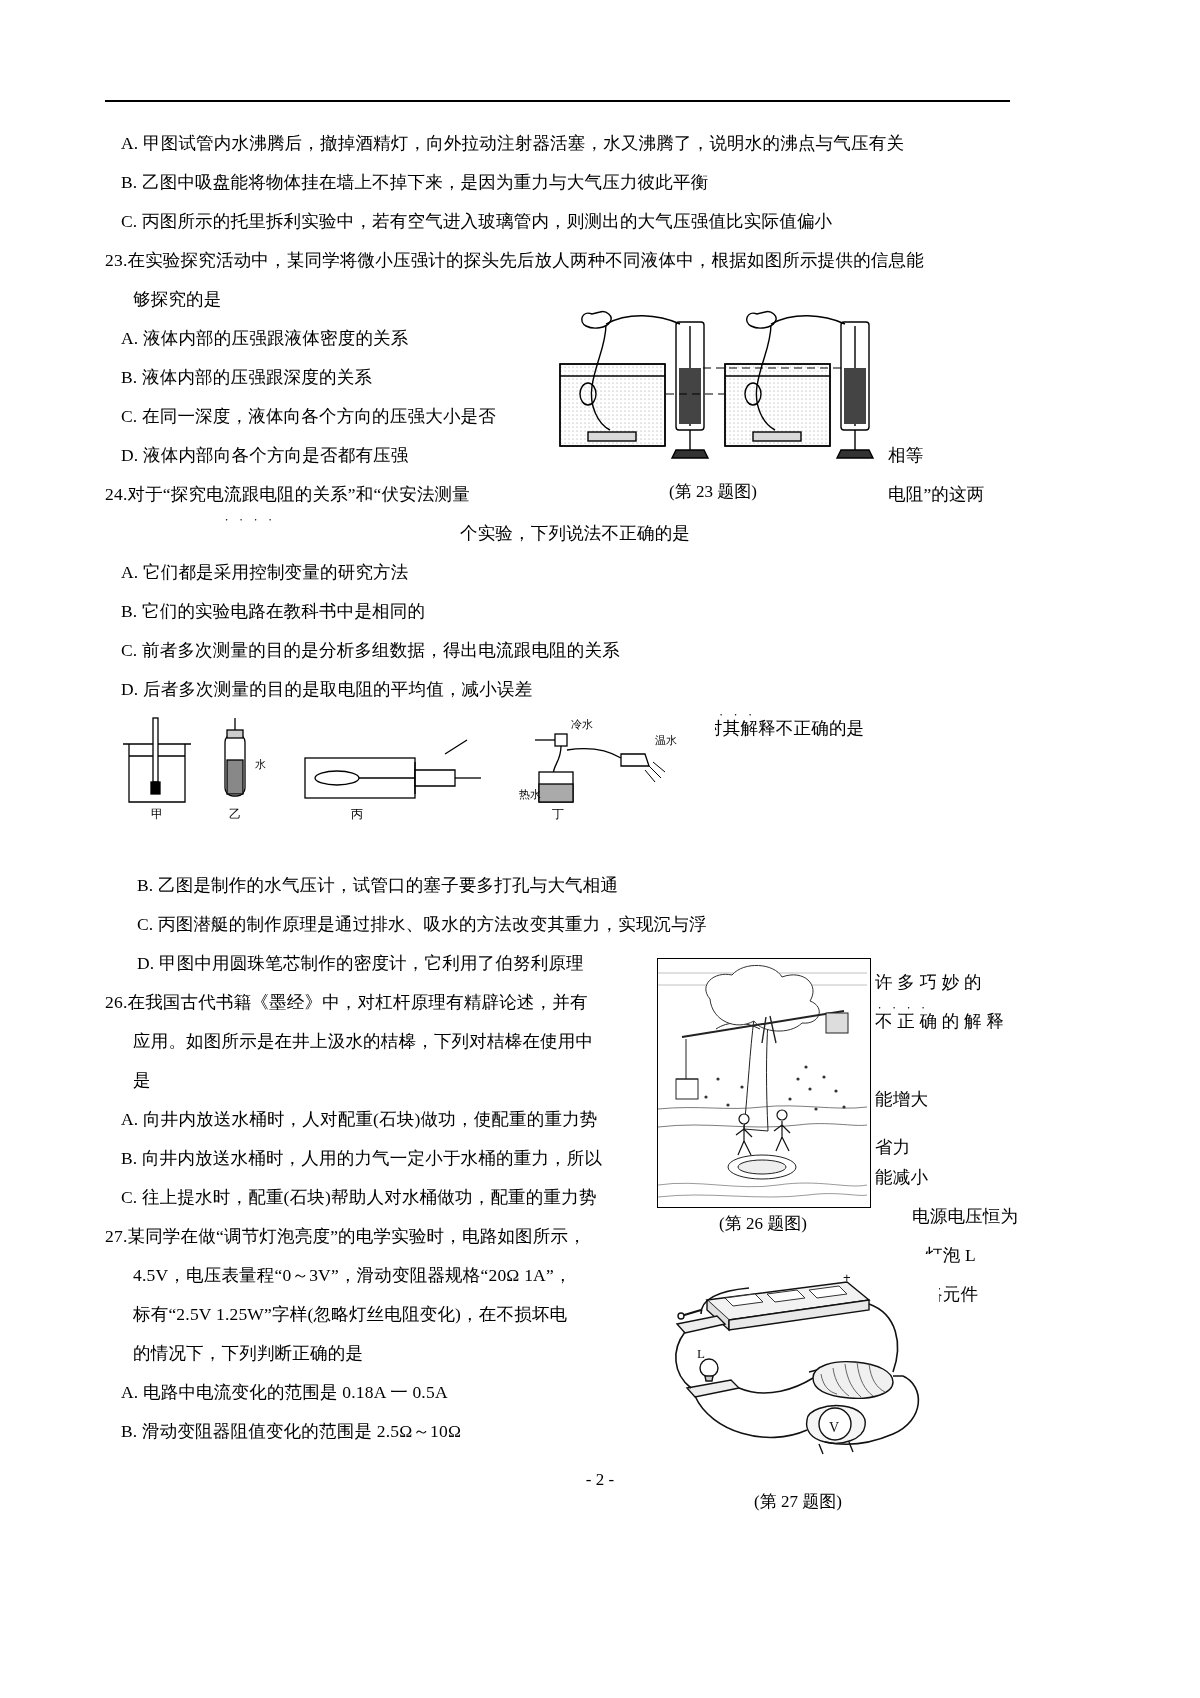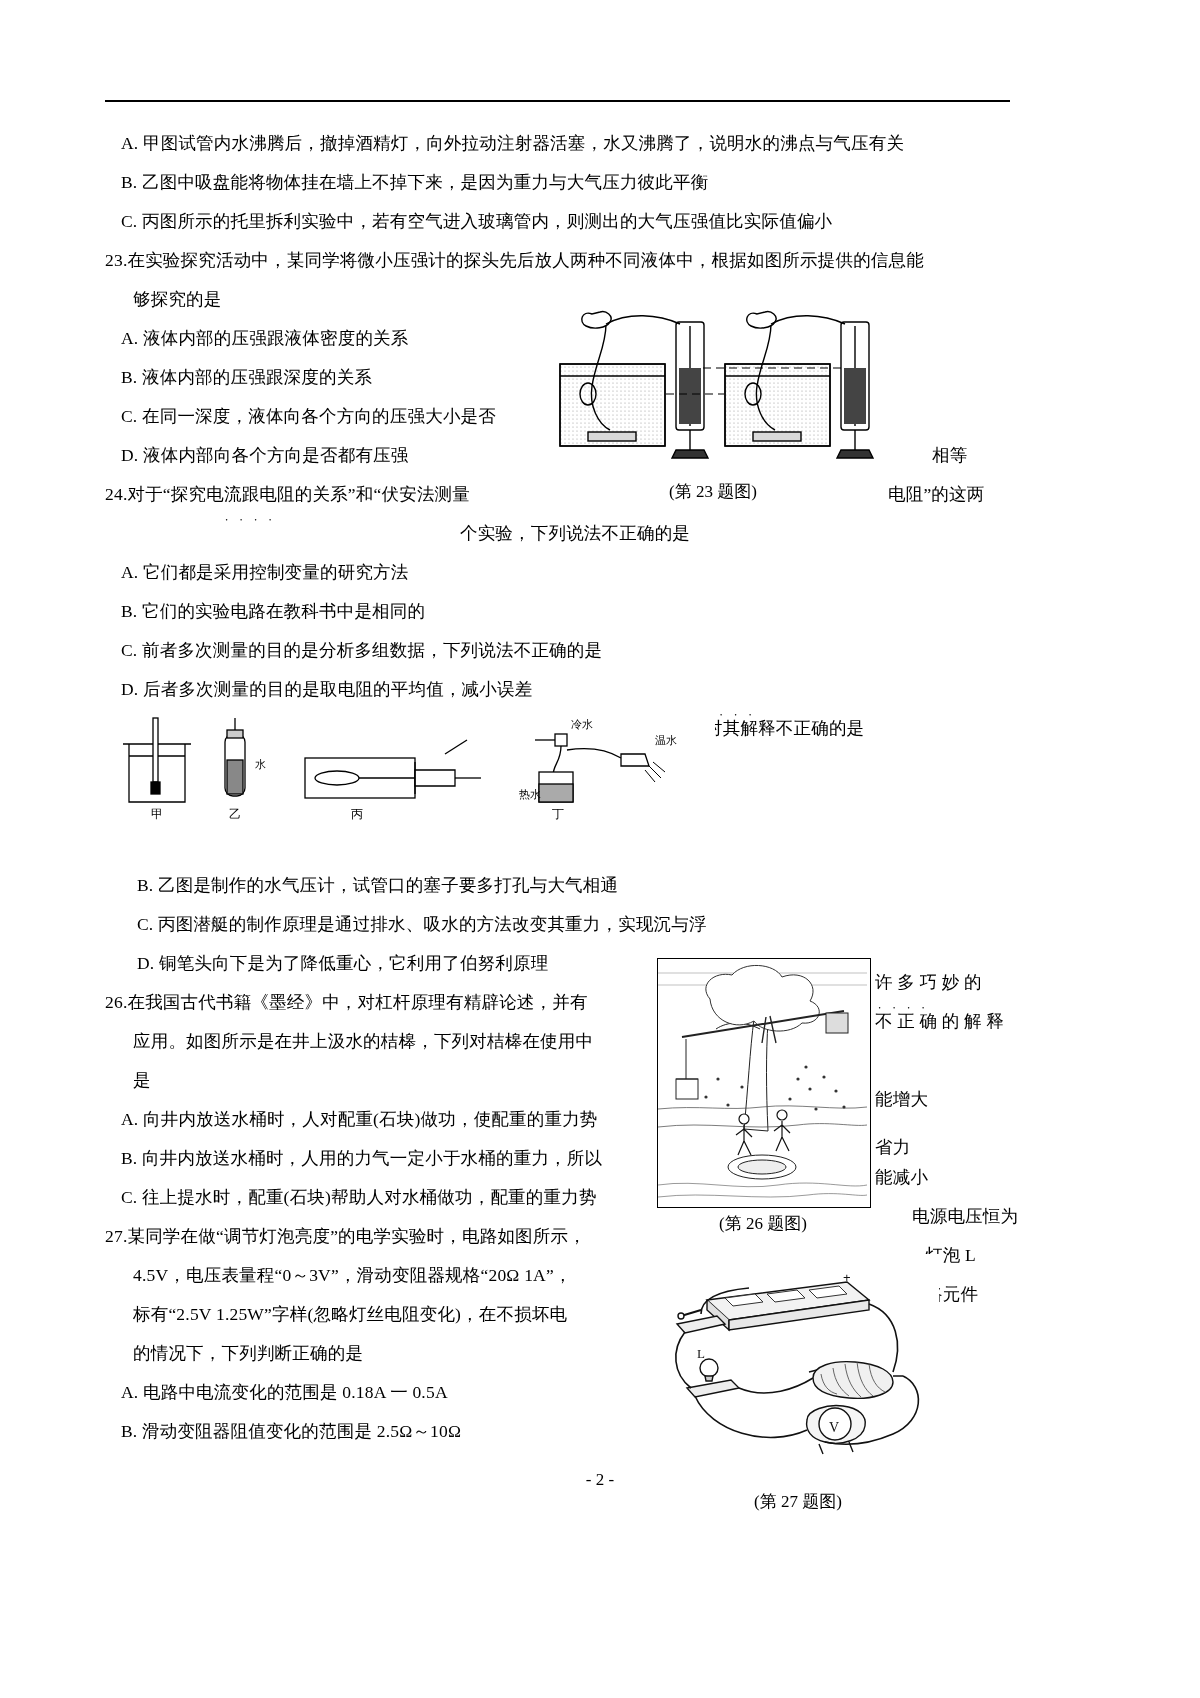--- a/index.html
+++ b/index.html
@@ -102,50 +102,50 @@
     <div class="line opt">C. 在同一深度，液体向各个方向的压强大小是否</div>
     <div class="line opt">D. 液体内部向各个方向是否都有压强</div>
 
     <div class="line q">24.对于“探究电流跟电阻的关系”和“伏安法测量</div>
     <div class="line indent blockwrap">
       <span>个实验，下列说法不正确的是</span>
       <span class="dotu dotu4" style="position:absolute;left:117px;top:0;width:64px;height:100%;"></span>
     </div>
     <div class="line opt">A. 它们都是采用控制变量的研究方法</div>
     <div class="line opt">B. 它们的实验电路在教科书中是相同的</div>
-    <div class="line opt">C. 前者多次测量的目的是分析多组数据，下列说法不正确的是</div>
+    <div class="line opt">C. 前者多次测量的目的是分析多组数据，得出电流跟电阻的关系</div>
     <div class="line opt">D. 后者多次测量的目的是取电阻的平均值，减小误差</div>
 
     <div class="line q blockwrap">
       <span>25.下列是同学们在家庭实验室中的一些小制作、小发明，对其解释不正确的是</span>
       <span class="dotu dotu4" style="position:absolute;left:597px;top:0;width:64px;height:100%;"></span>
     </div>
 
     <div style="height:118px;"></div>
 
     <div class="line opt2">B. 乙图是制作的水气压计，试管口的塞子要多打孔与大气相通</div>
     <div class="line opt2">C. 丙图潜艇的制作原理是通过排水、吸水的方法改变其重力，实现沉与浮</div>
-    <div class="line opt2">D. 铜笔头向下是为了降低重心，它利用了伯努利原理</div>
+    <div class="line opt2">D. 甲图中用圆珠笔芯制作的密度计，它利用了伯努利原理</div>
 
     <div class="line q">26.在我国古代书籍《墨经》中，对杠杆原理有精辟论述，并有</div>
     <div class="line indent">应用。如图所示是在井上汲水的桔槔，下列对桔槔在使用中</div>
     <div class="line indent">是</div>
     <div class="line opt">A. 向井内放送水桶时，人对配重(石块)做功，使配重的重力势</div>
     <div class="line opt">B. 向井内放送水桶时，人用的力气一定小于水桶的重力，所以</div>
     <div class="line opt">C. 往上提水时，配重(石块)帮助人对水桶做功，配重的重力势</div>
 
     <div class="line q">27.某同学在做“调节灯泡亮度”的电学实验时，电路如图所示，</div>
     <div class="line indent">4.5V，电压表量程“0～3V”，滑动变阻器规格“20Ω 1A”，</div>
     <div class="line indent">标有“2.5V 1.25W”字样(忽略灯丝电阻变化)，在不损坏电</div>
     <div class="line indent">的情况下，下列判断正确的是</div>
     <div class="line opt">A. 电路中电流变化的范围是 0.18A 一 0.5A</div>
     <div class="line opt">B. 滑动变阻器阻值变化的范围是 2.5Ω～10Ω</div>
   </div>
 
-  <div class="line" style="position:absolute; left:932px; top:436px;">相等</div>
+  <div class="line" style="position:absolute; left:888px; top:436px;">相等</div>
 
   <div class="line" style="position:absolute; left:888px; top:475px;">电阻”的这两</div>
 
   <div class="line" style="position:absolute; left:875px; top:963px;">许 多 巧 妙 的</div>
   <div class="line blockwrap" style="position:absolute; left:875px; top:1002px;">
     <span>不 正 确 的 解 释</span>
     <span class="dotu dotu4" style="position:absolute;left:0px;top:0;width:68px;height:100%;"></span>
   </div>
   <div class="line" style="position:absolute; left:875px; top:1080px;">能增大</div>
   <div class="line" style="position:absolute; left:875px; top:1128px;">省力</div>

